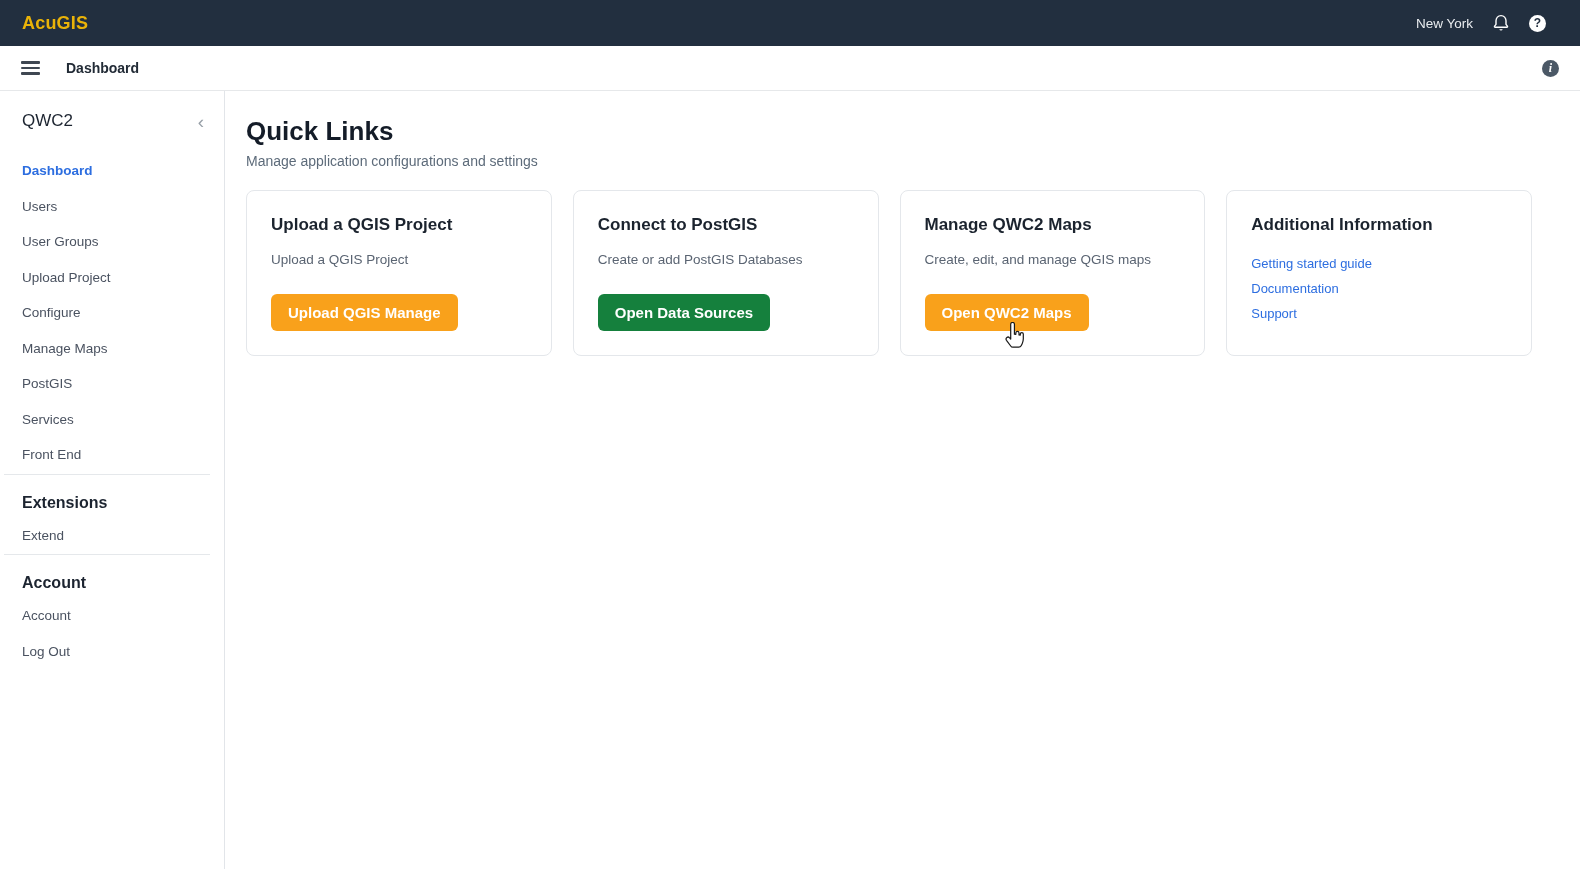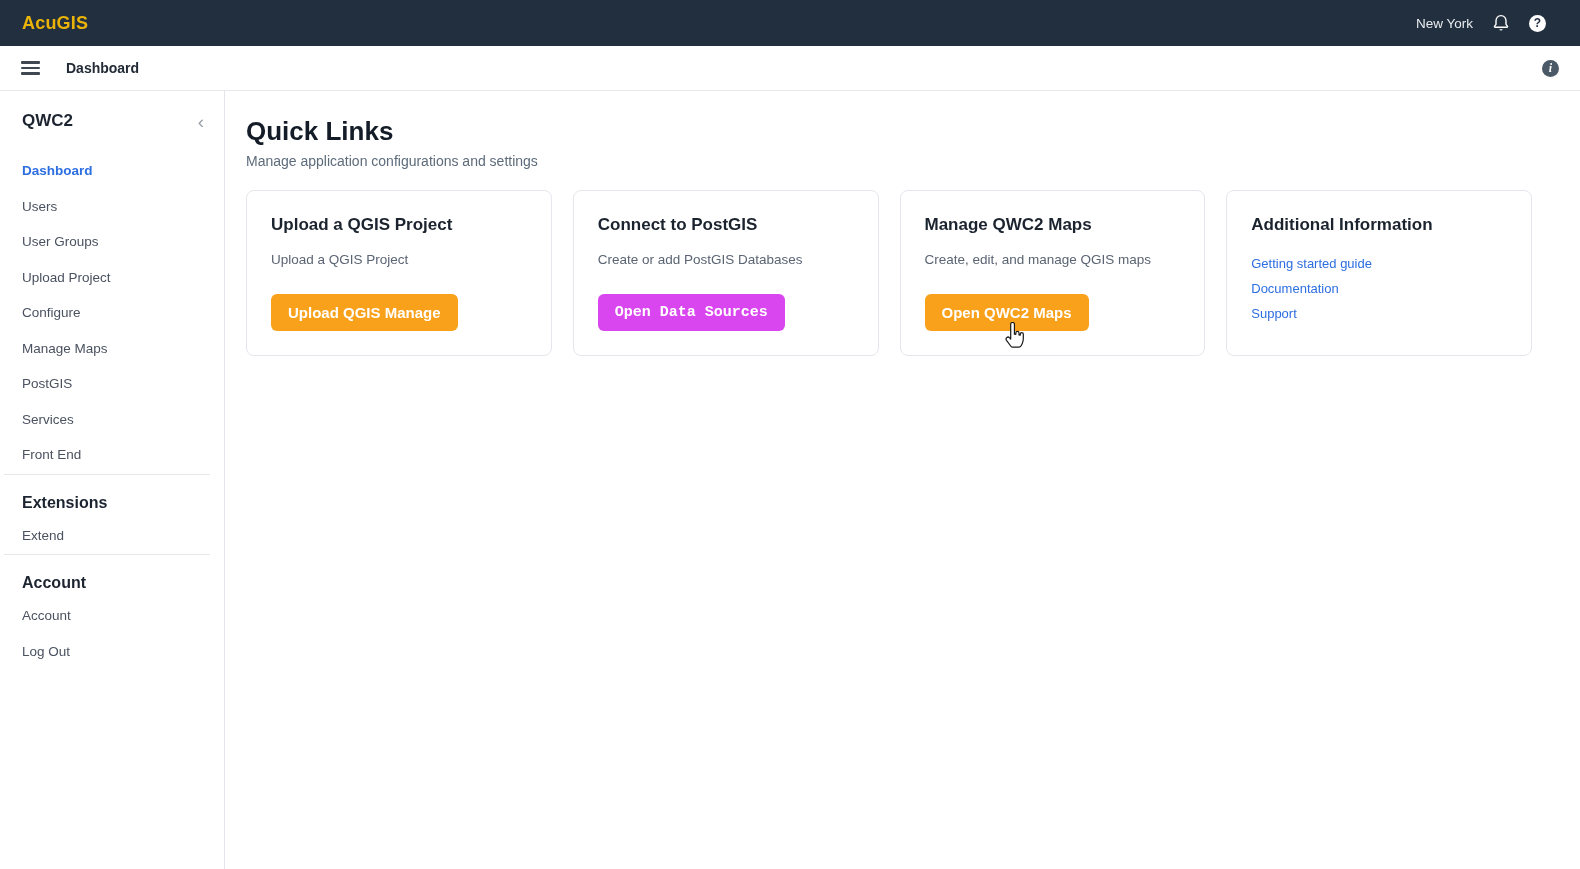--- a/index.html
+++ b/index.html
@@ -43,21 +43,21 @@
 
   
   .layout { display:flex; height:778px; }
 
   
   .sidebar { width:225px; flex:0 0 225px; border-right:1px solid #e2e5e9; padding-top:14px; }
   .sidebar-head {
     height:32px; display:flex; align-items:center; justify-content:space-between;
     padding:0 16px 0 22px;
   }
-  .sidebar-title { font-size:17px; font-weight:700; color:#1c2430; }
+  .sidebar-title { font-size:17px; font-weight:400; color:#1c2430; }
   .collapse-chevron { color:#98a0a8; font-size:19px; line-height:1; cursor:pointer; padding:0 4px; }
   .nav-list { margin-top:16px; }
   .nav-item {
     height:35.5px; display:flex; align-items:center; padding:0 22px;
     font-size:13.5px; color:#4a5260; cursor:pointer;
   }
   .nav-item.active { color:#2d6ee0; font-weight:700; }
   .sidebar hr { border:0; border-top:1px solid #e5e8eb; margin:1px 14px 0 4px; }
   .section-header {
     margin-top:13px; height:30px; display:flex; align-items:center;
@@ -75,21 +75,21 @@
     background:#ffffff; border:1px solid #e4e7eb; border-radius:8px;
     min-height:163px; padding:24px;
   }
   .card-title { margin:0; font-size:17px; font-weight:700; color:#1b232e; line-height:20px; }
   .card-desc { margin:16px 0 0; font-size:13.5px; color:#5a6472; line-height:17px; }
   .btn {
     display:inline-block; margin-top:26px; border:none; border-radius:6px;
     background:#f9a11b; color:#ffffff; font-family:"Liberation Sans", sans-serif;
     font-size:15px; font-weight:700; padding:9px 17px; line-height:19px; cursor:pointer;
   }
-  .btn.hovered { background:#d946ef;font-family:Liberation Mono, monospace; }
+  .btn.hovered { background:#15803d; }
   .card-links { margin-top:20px; display:flex; flex-direction:column; }
   .card-link {
     font-size:13px; color:#2d6ee0; text-decoration:none; line-height:17px;
     margin-bottom:8px; cursor:pointer; width:max-content;text-align:center;
   }
 
   
   .hand-cursor { position:absolute; left:1003px; top:322px; z-index:10; pointer-events:none; }
 </style>
 </head>

